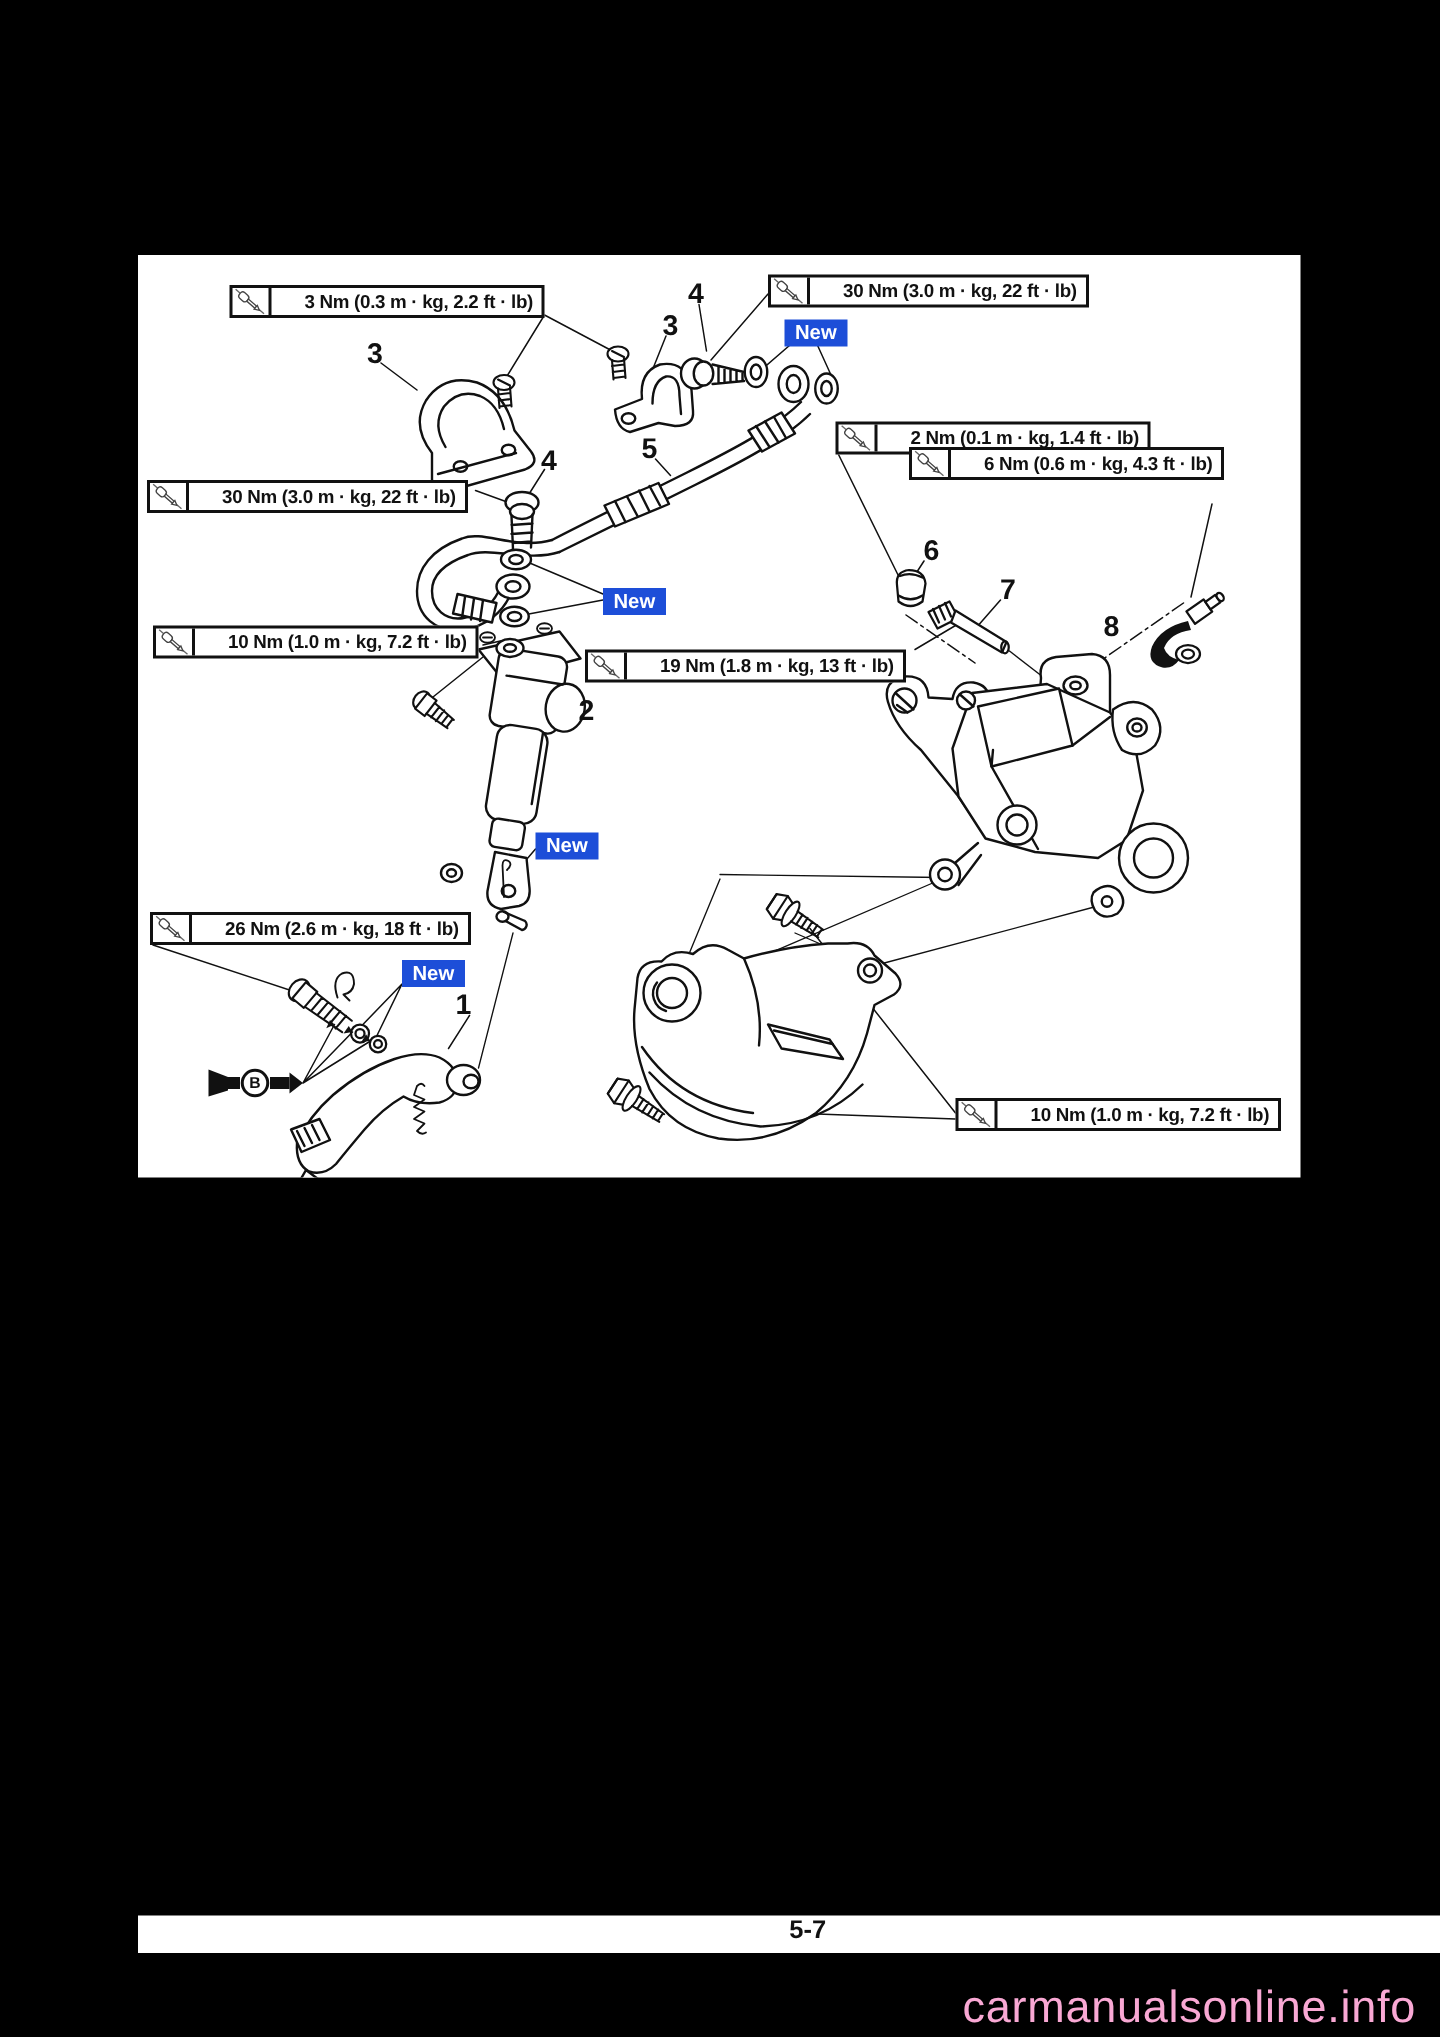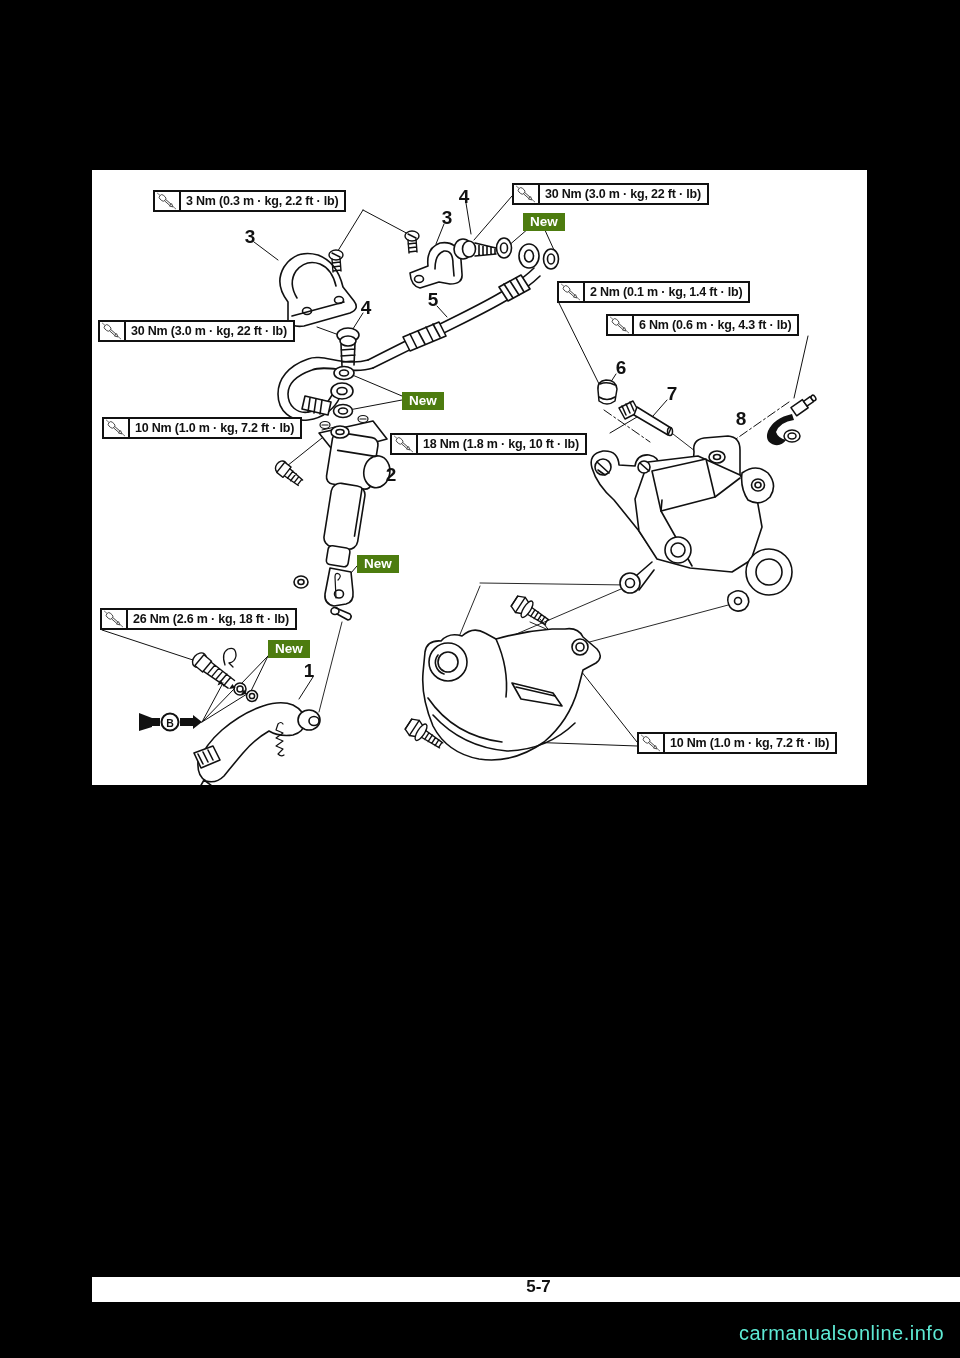--- a/index.html
+++ b/index.html
@@ -14,45 +14,45 @@
   .art{position:absolute;left:0;top:0}
   .tq{
     position:absolute;display:inline-flex;align-items:stretch;height:22px;
     border:2px solid #111;background:#fff;box-sizing:border-box;z-index:3;
   }
   .tq .ic{
     width:24px;border-right:2px solid #111;display:flex;align-items:center;
     justify-content:center;flex:none;
   }
   .tq .tx{
-    display:flex;align-items:center;padding:0 6px 1px 5px;font-weight:700;
+    display:flex;align-items:center;padding:0 6px 1px 22px;font-weight:700;
     font-size:12.5px;letter-spacing:-0.2px;white-space:nowrap;color:#111;
   }
   .new{
-    position:absolute;background:#4d7c0f;color:#fff;font-weight:700;
+    position:absolute;background:#1d4ed8;color:#fff;font-weight:700;
     font-size:13.5px;line-height:15px;padding:1px 7px 2px;z-index:3;
   }
   .co{
     position:absolute;transform:translate(-50%,-50%);font-weight:700;
     font-size:19px;color:#111;z-index:3;
   }
   .cb{
     position:absolute;transform:translate(-50%,-50%);width:15px;height:15px;
     border:2px solid #111;border-radius:50%;background:#fff;display:flex;
     align-items:center;justify-content:center;font-weight:700;font-size:10.5px;
     color:#111;z-index:4;
   }
   .strip{
     position:absolute;left:92px;top:1277px;width:893px;height:25px;
     background:#fff;display:flex;align-items:flex-start;justify-content:center;
     font-weight:700;font-size:17px;color:#111;
   }
   .wm{
-    position:absolute;top:1322px;right:16px;font-size:20px;font-weight:400;
-    color:#5eead4;letter-spacing:.5px;
+    position:absolute;top:1322px;right:16px;font-size:30px;font-weight:400;
+    color:#f9a8d4;letter-spacing:.5px;
   }
 </style>
 </head>
 <body>
 
 <div class="diagram">
 
   <svg class="art" width="775" height="615" viewBox="0 0 775 615">
     <defs>
       <g id="scr">
@@ -325,21 +325,21 @@
           <line x1="1" y1="1" x2="22" y2="19" stroke="#666" stroke-width="1"></line>
           <g transform="rotate(41 11 10)" stroke="#444" fill="#fff">
             <rect x="2" y="7.2" width="7.5" height="5.6" rx="2.4"></rect>
             <rect x="9.5" y="9" width="8" height="2"></rect>
             <path d="M17.5,8.2 L21,10 L17.5,11.8 Z"></path>
           </g>
         </svg>
       </span>
       <span class="tx">2 Nm (0.1 m · kg, 1.4 ft · lb)</span>
     </div>
-  <div class="tq" style="left:514px;top:144px">
+  <div class="tq" style="left:514px;top:128px">
       <span class="ic">
         <svg width="22" height="18" viewBox="0 0 24 20">
           <line x1="1" y1="1" x2="22" y2="19" stroke="#666" stroke-width="1"></line>
           <g transform="rotate(41 11 10)" stroke="#444" fill="#fff">
             <rect x="2" y="7.2" width="7.5" height="5.6" rx="2.4"></rect>
             <rect x="9.5" y="9" width="8" height="2"></rect>
             <path d="M17.5,8.2 L21,10 L17.5,11.8 Z"></path>
           </g>
         </svg>
       </span>
@@ -375,21 +375,21 @@
       <span class="ic">
         <svg width="22" height="18" viewBox="0 0 24 20">
           <line x1="1" y1="1" x2="22" y2="19" stroke="#666" stroke-width="1"></line>
           <g transform="rotate(41 11 10)" stroke="#444" fill="#fff">
             <rect x="2" y="7.2" width="7.5" height="5.6" rx="2.4"></rect>
             <rect x="9.5" y="9" width="8" height="2"></rect>
             <path d="M17.5,8.2 L21,10 L17.5,11.8 Z"></path>
           </g>
         </svg>
       </span>
-      <span class="tx">18 Nm (1.8 m · kg, 10 ft · lb)</span>
+      <span class="tx">19 Nm (1.8 m · kg, 13 ft · lb)</span>
     </div>
   <div class="tq" style="left:8px;top:438px">
       <span class="ic">
         <svg width="22" height="18" viewBox="0 0 24 20">
           <line x1="1" y1="1" x2="22" y2="19" stroke="#666" stroke-width="1"></line>
           <g transform="rotate(41 11 10)" stroke="#444" fill="#fff">
             <rect x="2" y="7.2" width="7.5" height="5.6" rx="2.4"></rect>
             <rect x="9.5" y="9" width="8" height="2"></rect>
             <path d="M17.5,8.2 L21,10 L17.5,11.8 Z"></path>
           </g>

